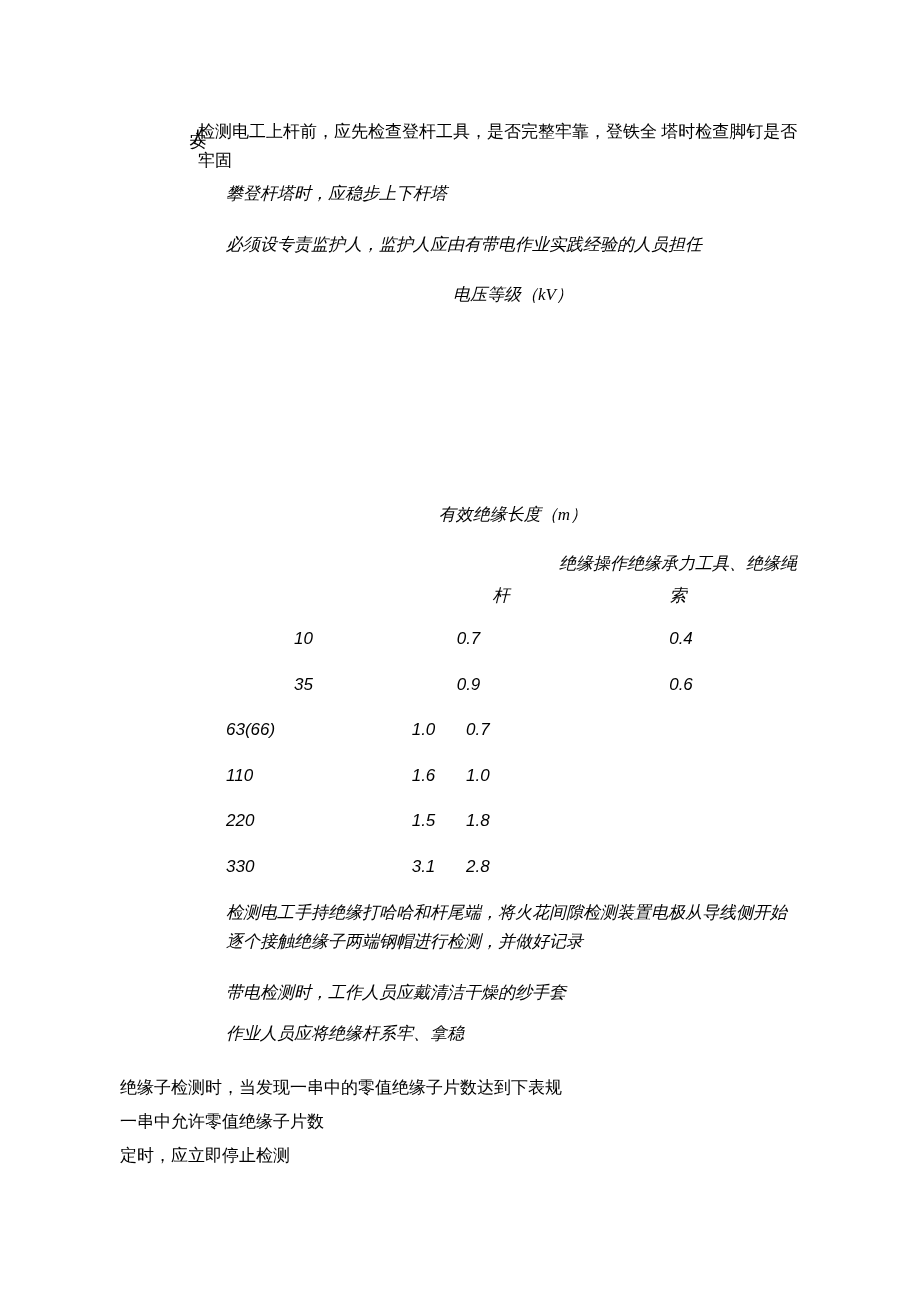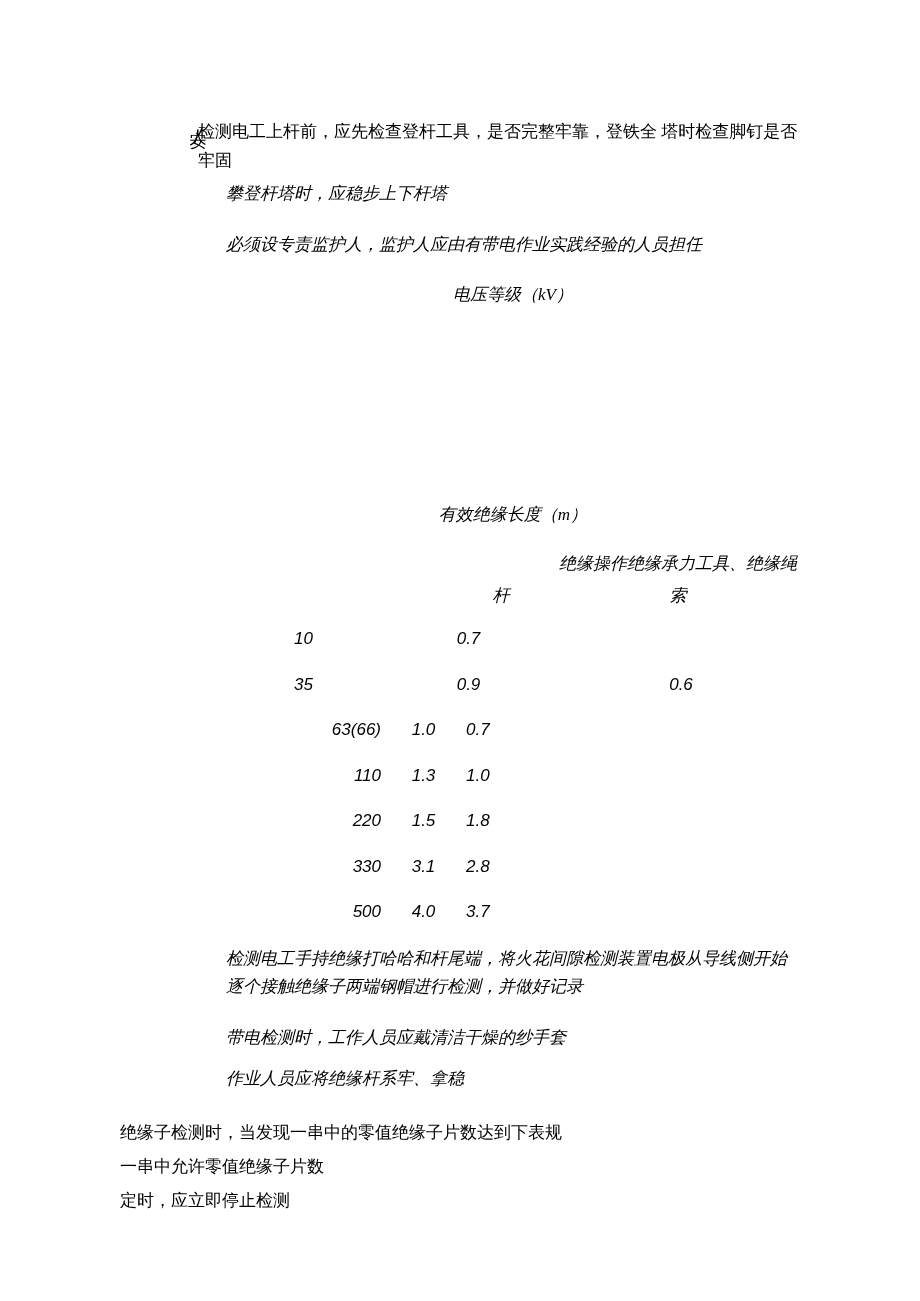--- a/index.html
+++ b/index.html
@@ -102,21 +102,21 @@
     flex: 0 0 250px;
     text-align: center;
   }
   .table1-row2 {
     display: flex;
     margin: 16px 0 20px 0;
     font-family: Arial, sans-serif;
   }
   .table1-row2 .col-a {
     flex: 0 0 155px;
-    text-align: right;
+    text-align: left;
   }
   .table1-row2 .col-b {
     flex: 0 0 85px;
     text-align: center;
   }
   .table1-row2 .col-c {
     flex: 0 0 60px;
     text-align: left;
   }
   .bottom-block {
@@ -153,51 +153,47 @@
 
     <div class="table1-sub2">
       <div class="col-a"></div>
       <div class="col-b">杆</div>
       <div class="col-c">索</div>
     </div>
 
     <div class="table1-row">
       <div class="col-a">10</div>
       <div class="col-b">0.7</div>
+      <div class="col-c">0.4</div>
     </div>
     <div class="table1-row">
       <div class="col-a">35</div>
       <div class="col-b">0.9</div>
       <div class="col-c">0.6</div>
     </div>
 
     <div class="table1-row2">
       <div class="col-a">63(66)</div>
       <div class="col-b">1.0</div>
       <div class="col-c">0.7</div>
     </div>
     <div class="table1-row2">
       <div class="col-a">110</div>
-      <div class="col-b">1.3</div>
+      <div class="col-b">1.6</div>
       <div class="col-c">1.0</div>
     </div>
     <div class="table1-row2">
       <div class="col-a">220</div>
       <div class="col-b">1.5</div>
       <div class="col-c">1.8</div>
     </div>
     <div class="table1-row2">
       <div class="col-a">330</div>
       <div class="col-b">3.1</div>
       <div class="col-c">2.8</div>
-    </div>
-    <div class="table1-row2">
-      <div class="col-a">500</div>
-      <div class="col-b">4.0</div>
-      <div class="col-c">3.7</div>
     </div>
 
     <p class="para">检测电工手持绝缘打哈哈和杆尾端，将火花间隙检测装置电极从导线侧开始逐个接触绝缘子两端钢帽进行检测，并做好记录</p>
     <p class="para-tight">带电检测时，工作人员应戴清洁干燥的纱手套</p>
     <p class="para">作业人员应将绝缘杆系牢、拿稳</p>
   </div>
 
   <div class="bottom-block">
     <p class="bottom-line">绝缘子检测时，当发现一串中的零值绝缘子片数达到下表规</p>
     <p class="bottom-line">一串中允许零值绝缘子片数</p>

